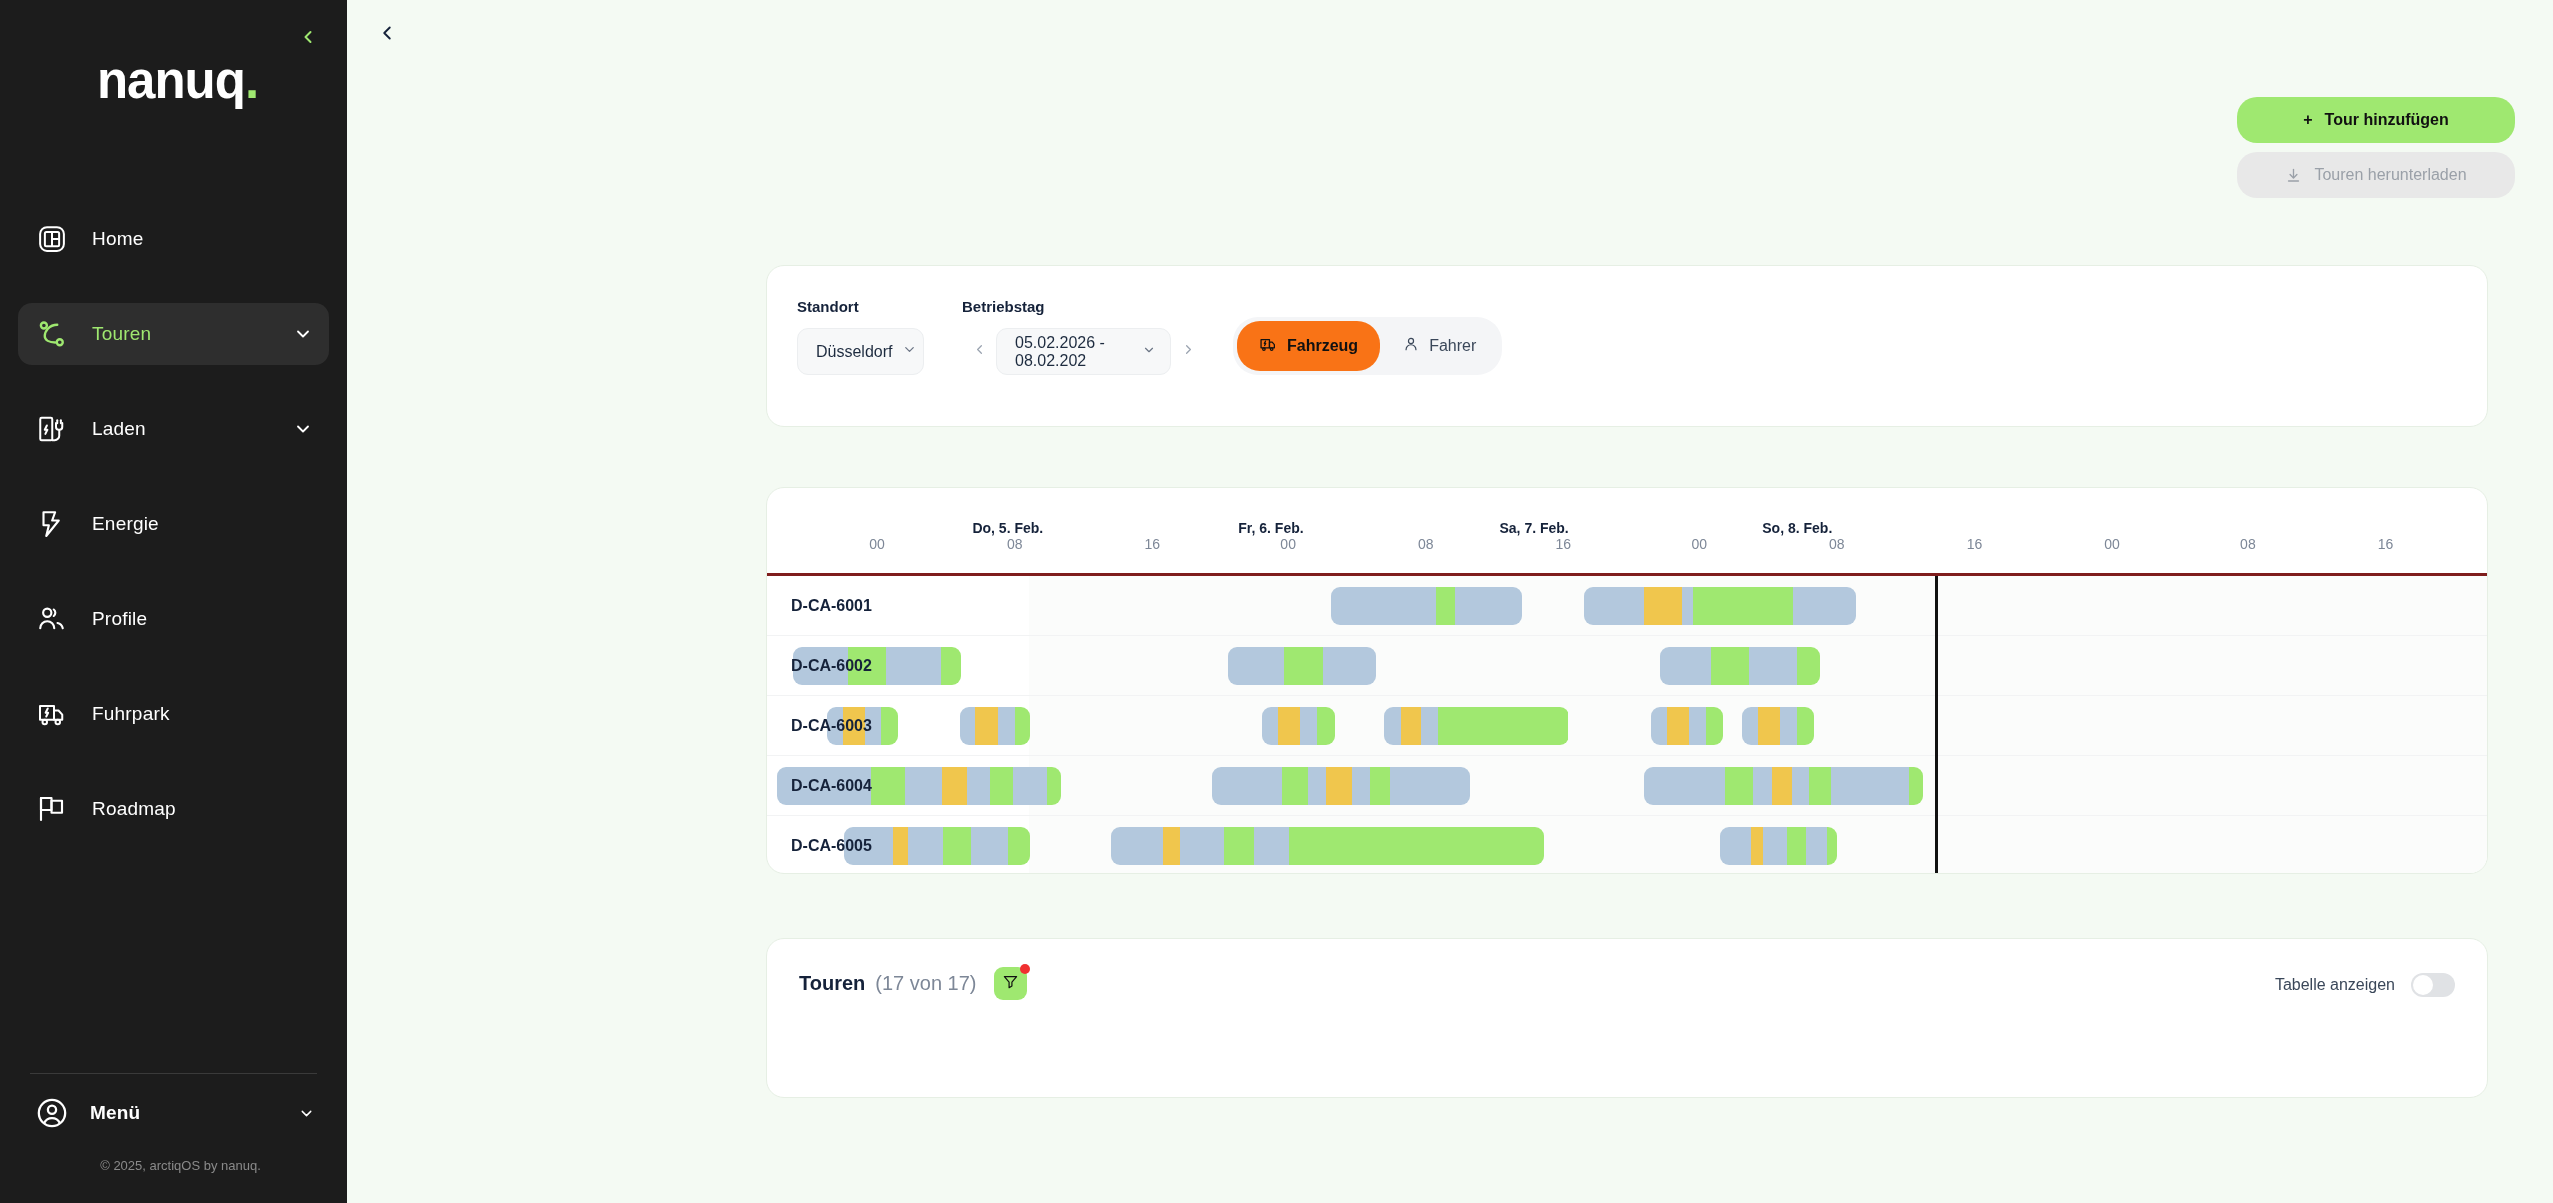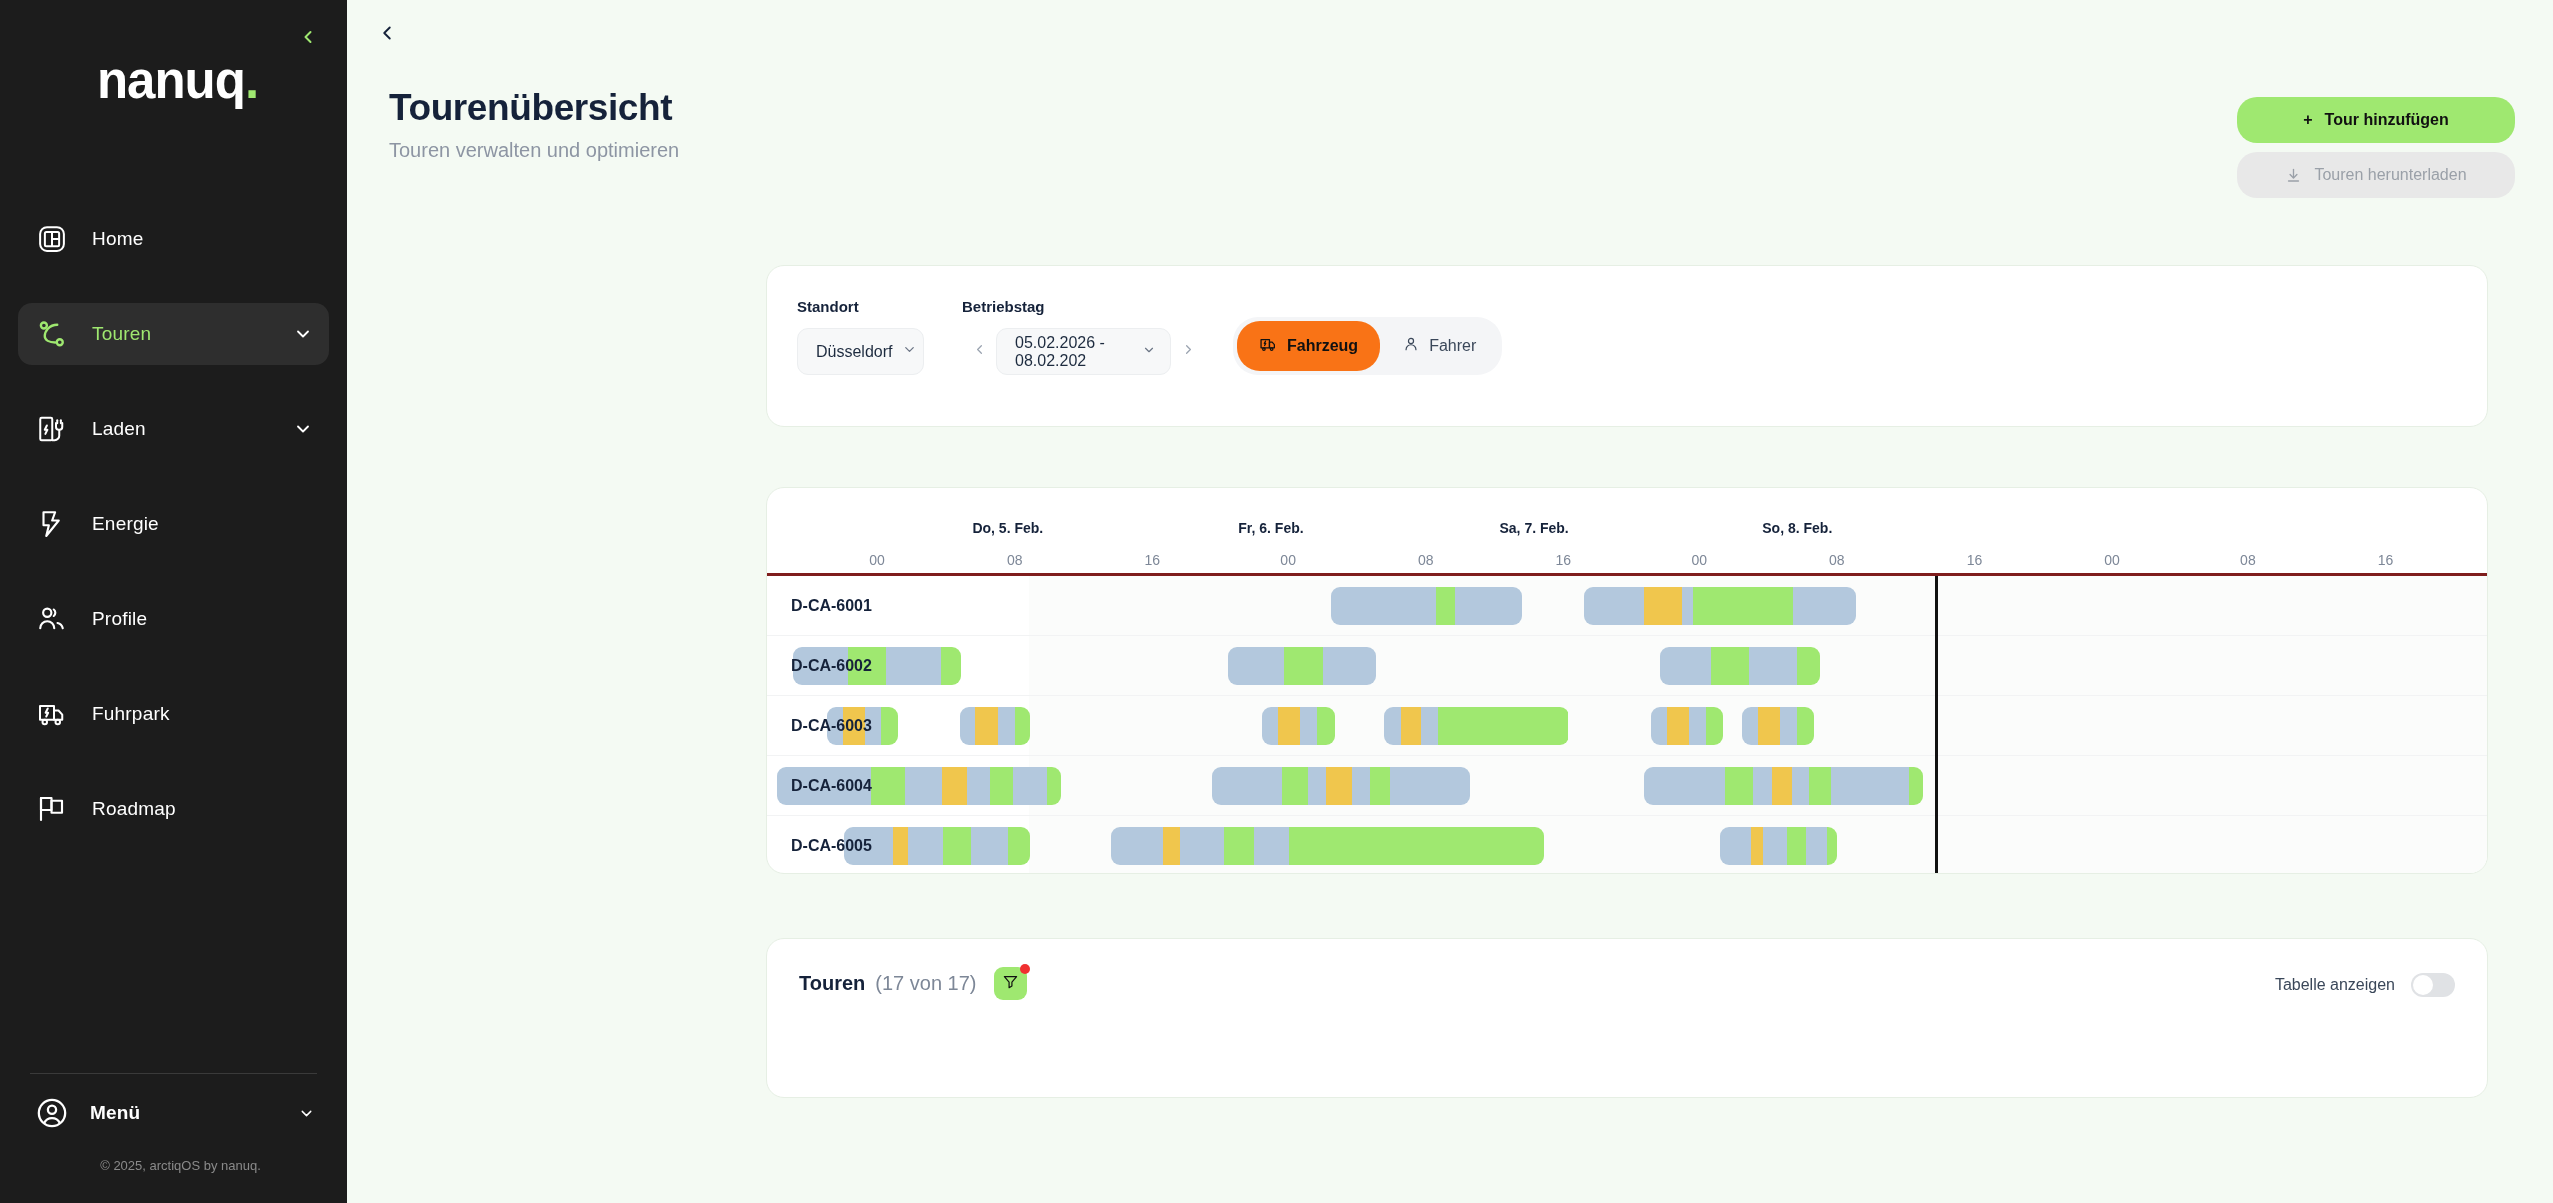--- a/index.html
+++ b/index.html
@@ -173,21 +173,21 @@
   .g-head { height: 88px; position: relative; border-bottom: 3px solid #7f1d1d; }
   .g-days { position: absolute; left: 0; top: 0; right: 0; height: 48px; }
   .g-day {
     position: absolute; top: 32px;
     font-size: 14px; font-weight: 700; color: #15223a;
     transform: translateX(-50%);
     white-space: nowrap;
   }
   .g-hours { position: absolute; left: 0; top: 48px; right: 0; height: 40px; }
   .g-hour {
-    position: absolute; top: 16px;
+    position: absolute; top: 0;
     font-size: 14px; color: #7d8797;
     transform: translateX(-50%);
   }
   .g-body { position: relative; }
   .g-row {
     height: 60px; position: relative;
     border-bottom: 1px solid #f2f3f4;
   }
   .g-row:last-child { border-bottom: none; }
   .g-row-label {
@@ -398,24 +398,20 @@
   <section class="main">
 
     <div class="back-btn">
       <span>
         <svg width="22" height="22" viewBox="0 0 24 24" fill="none" stroke="#15223a" stroke-width="2.1" stroke-linecap="round" stroke-linejoin="round">
             <polyline points="15 18 9 12 15 6"></polyline>
           </svg>
       </span>
     </div>
 
-    <div class="head">
-      <h1>Tourenübersicht</h1>
-      <div class="sub">Touren verwalten und optimieren</div>
-    </div>
 
     <div class="head-actions">
       <button class="btn btn-primary">
         <span>+</span>
         <span>Tour hinzufügen</span>
       </button>
       <button class="btn btn-ghost">
         <span class="ico">
           <svg width="17" height="17" viewBox="0 0 24 24" fill="none" stroke="#9aa0a8" stroke-width="1.9" stroke-linecap="round" stroke-linejoin="round">
               <line x1="12" y1="3.5" x2="12" y2="15.2"></line>

